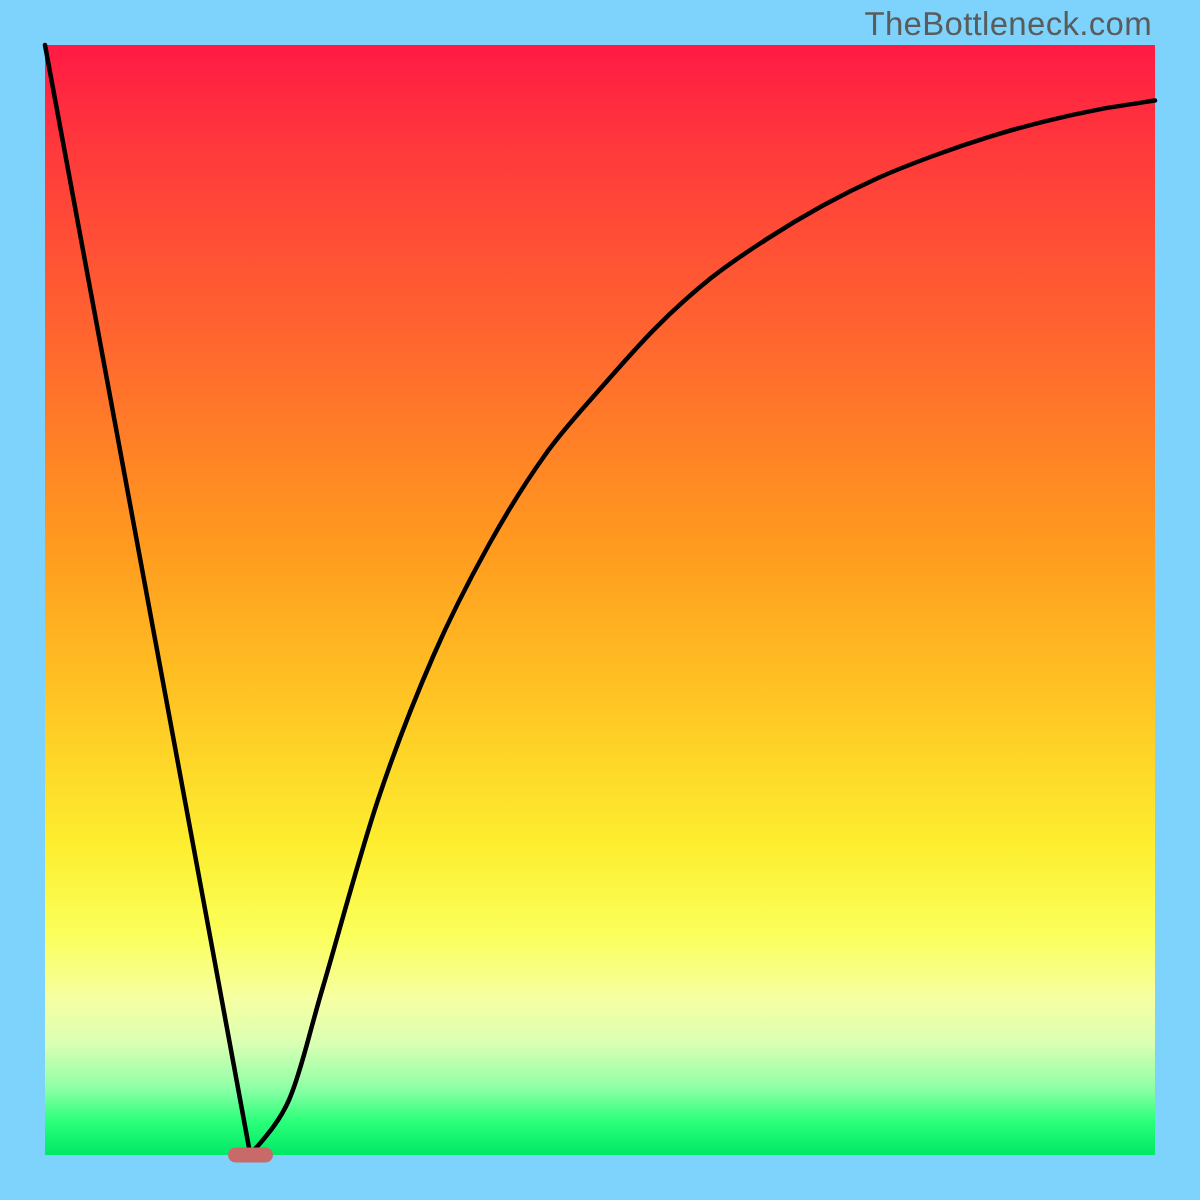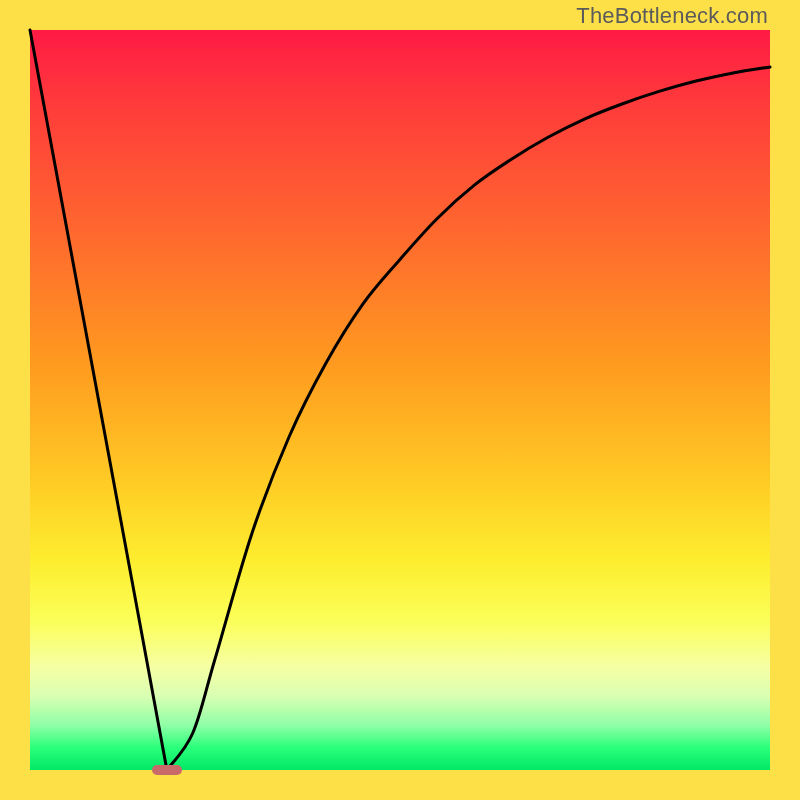--- a/index.html
+++ b/index.html
@@ -10,21 +10,21 @@
     background: #000;
     overflow: hidden;
     font-family: Arial, Helvetica, sans-serif;
   }
   .frame {
     position: absolute;
     top: 0;
     left: 0;
     width: 800px;
     height: 800px;
-    background: #fde047;
+    background: #7dd3fc;
   }
   .plot-area {
     position: absolute;
     top: 30px;
     left: 30px;
     width: 740px;
     height: 740px;
     background: linear-gradient(to bottom,
       #ff1a44 0%,
       #ff3b3b 10%,

